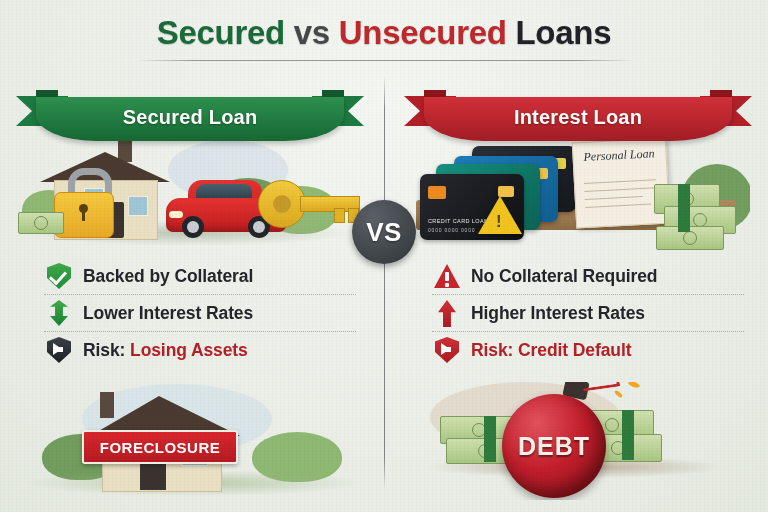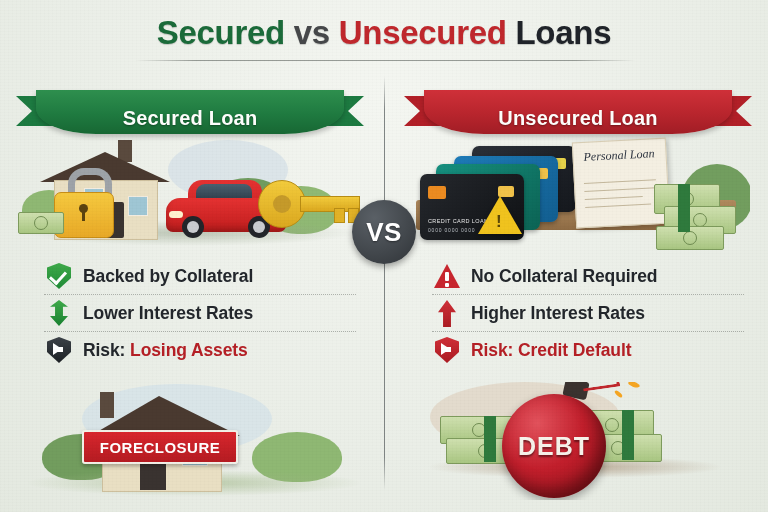--- a/index.html
+++ b/index.html
@@ -59,25 +59,25 @@
     clip-path:polygon(0 0,100% 0,calc(100% - 16px) 50%,100% 100%,0 100%);
   }
   .ribbon-red .tail.l,.ribbon-red .tail.r{background:#b22028;}
   .ribbon .fold{
     position:absolute;top:10px;width:22px;height:14px;background:#14562e;z-index:2;
   }
   .ribbon-red .fold{background:#8d151c;}
   .ribbon .fold.l{left:16px;clip-path:polygon(0 0,100% 0,100% 100%,0 60%);}
   .ribbon .fold.r{right:16px;clip-path:polygon(0 0,100% 0,100% 60%,0 100%);}
   .ribbon .band{
-    position:absolute;left:16px;right:16px;top:10px;height:44px;z-index:3;
+    position:absolute;left:16px;right:16px;top:17px;height:44px;z-index:3;
     background:linear-gradient(180deg,#2e8f4e 0%,#1f7a40 55%,#176733 100%);
     border-radius:0 0 60px 60px/0 0 26px 26px;
     box-shadow:0 3px 5px rgba(0,0,0,.22);
-    display:flex;align-items:flex-end;justify-content:center;
+    display:flex;align-items:center;justify-content:center;
   }
   .ribbon-red .band{
     background:linear-gradient(180deg,#cf3039 0%,#b8252d 55%,#a11d25 100%);
   }
   .ribbon .band span{
     color:#fdfdfb;font-size:20px;font-weight:bold;letter-spacing:.2px;
     text-shadow:0 1px 2px rgba(0,0,0,.35);
     margin-bottom:4px;
   }
 
@@ -391,21 +391,21 @@
   </div>
 
   <div class="col col-right">
 
     <div class="ribbon ribbon-red">
       <div class="tail l"></div>
       <div class="tail r"></div>
       <div class="fold l"></div>
       <div class="fold r"></div>
       <div class="band">
-        <span>Unsecured Loan</span>
+        <span>Interest Loan</span>
       </div>
     </div>
 
     <div class="art">
       <div class="bush dk" style="left:276px;top:30px;width:70px;height:66px;"></div>
       <div style="position:absolute;left:10px;top:66px;width:320px;height:30px;background:linear-gradient(180deg,#b08a5e,#8e6b44);border-radius:3px;"></div>
 
       <div class="cards" style="left:14px;top:12px;width:180px;height:86px;">
         <div class="card" style="left:52px;top:0;background:linear-gradient(135deg,#2b3038,#15181d);">
           <div class="chip" style="background:#e6d24a;"></div>

